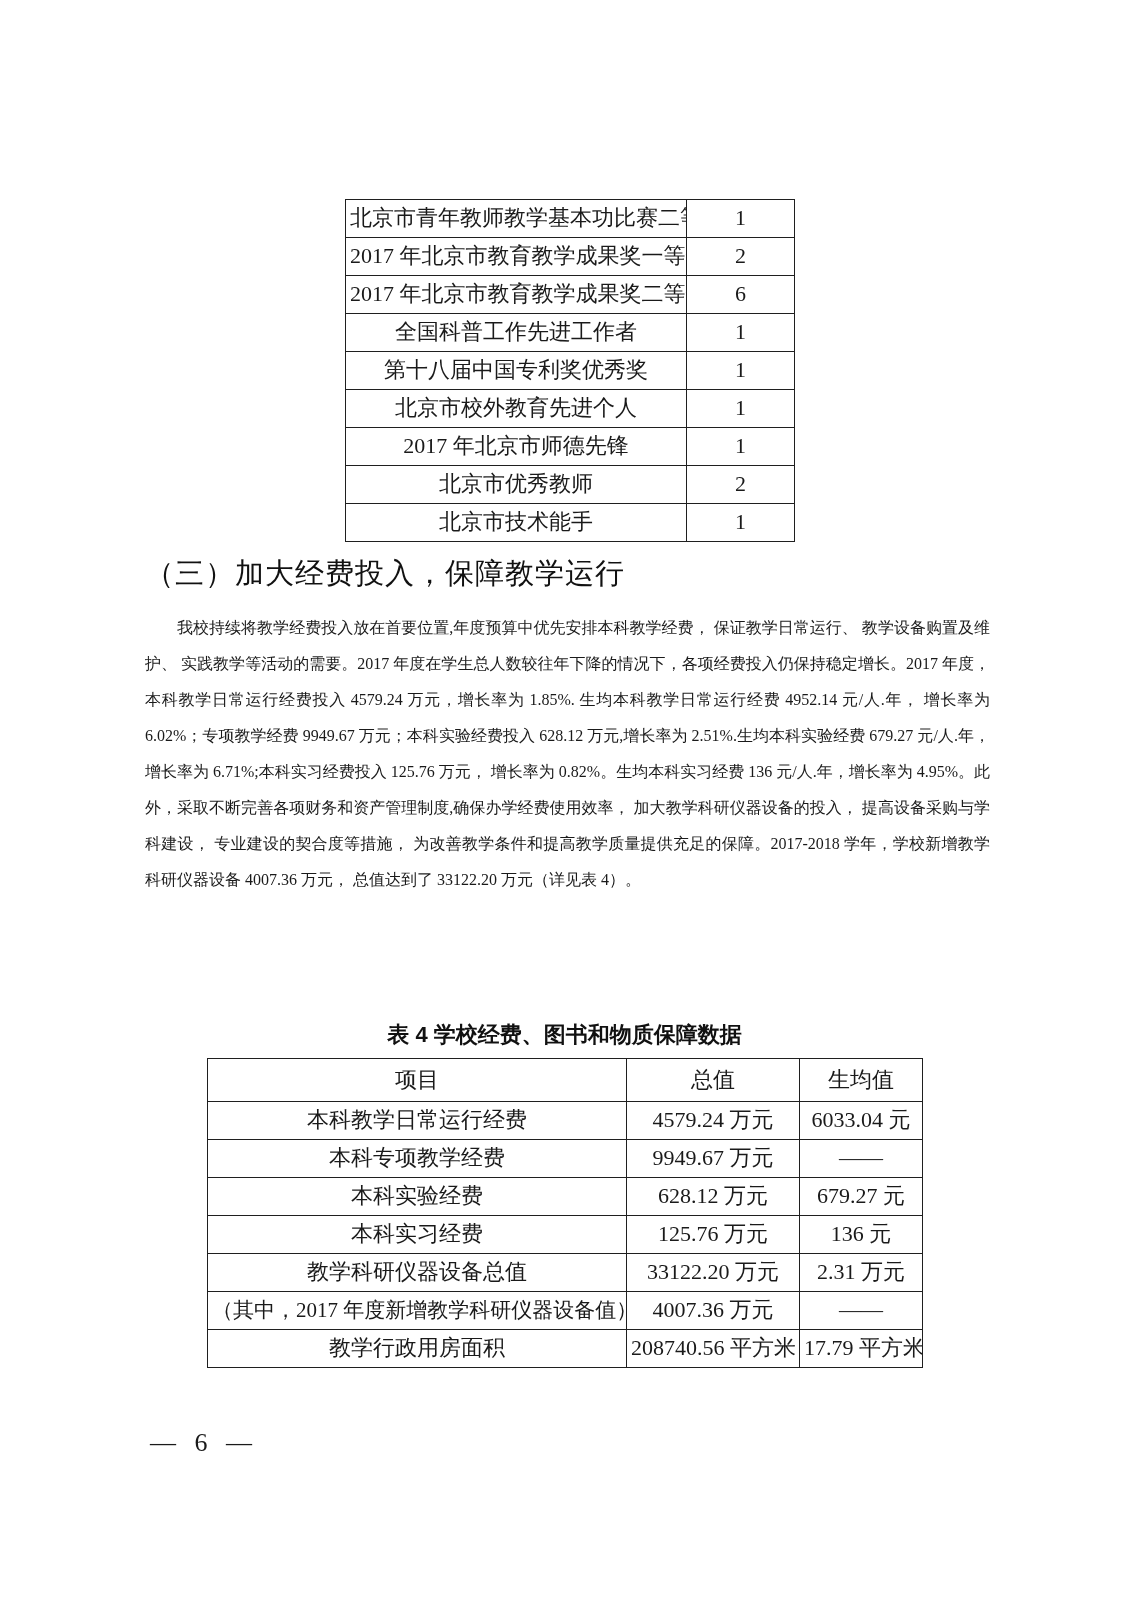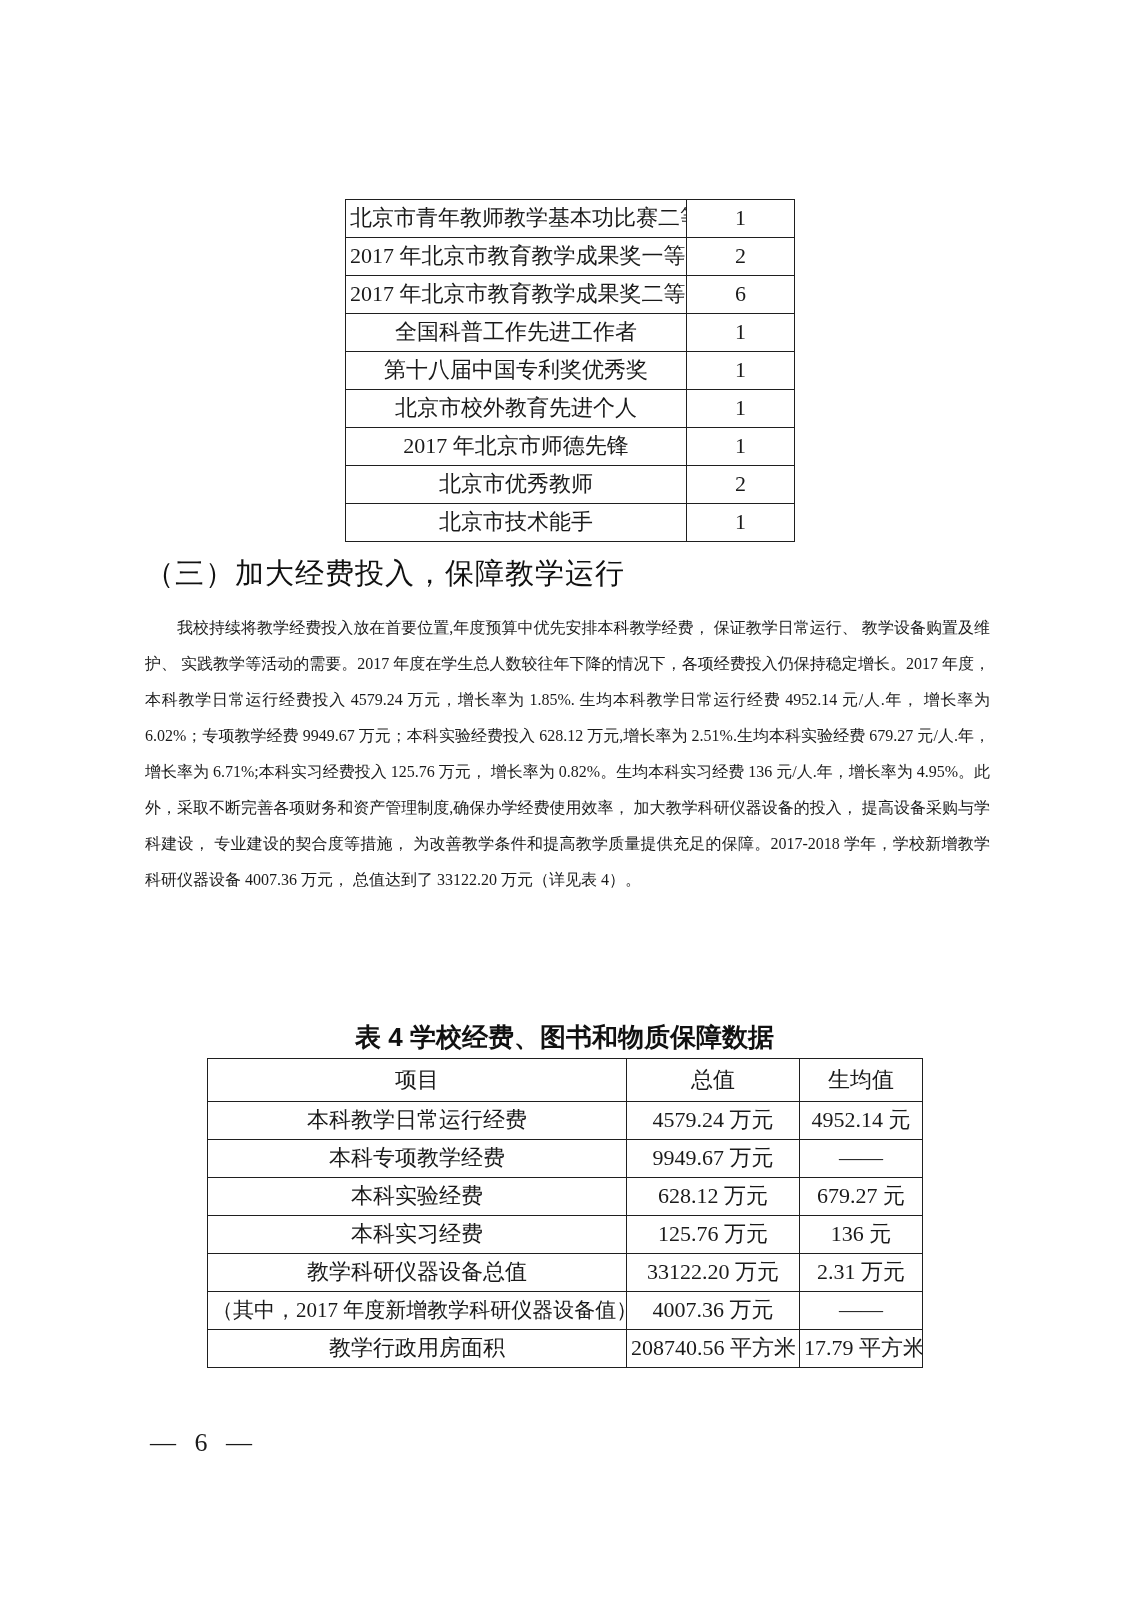--- a/index.html
+++ b/index.html
@@ -72,21 +72,21 @@
 
   
   .table4-caption {
     position: absolute;
     left: 207px;
     top: 1020px;
     width: 715px;
     text-align: center;
     font-family: "Liberation Sans", "DejaVu Sans", sans-serif;
     font-weight: 700;
-    font-size: 26px;
+    font-size: 22px;
     color: #111;
   }
 
   
   .table4-wrap {
     position: absolute;
     left: 207px;
     top: 1058px;
     width: 715px;
   }
@@ -178,21 +178,21 @@
         <tr>
             <th>项目</th>
             <th>总值</th>
             <th>生均值</th>
           </tr>
       </thead>
       <tbody>
           <tr>
             <td>本科教学日常运行经费</td>
             <td>4579.24 万元</td>
-            <td>4952.14 元</td>
+            <td>6033.04 元</td>
           </tr>
           <tr>
             <td>本科专项教学经费</td>
             <td>9949.67 万元</td>
             <td>——</td>
           </tr>
           <tr>
             <td>本科实验经费</td>
             <td>628.12 万元</td>
             <td>679.27 元</td>

